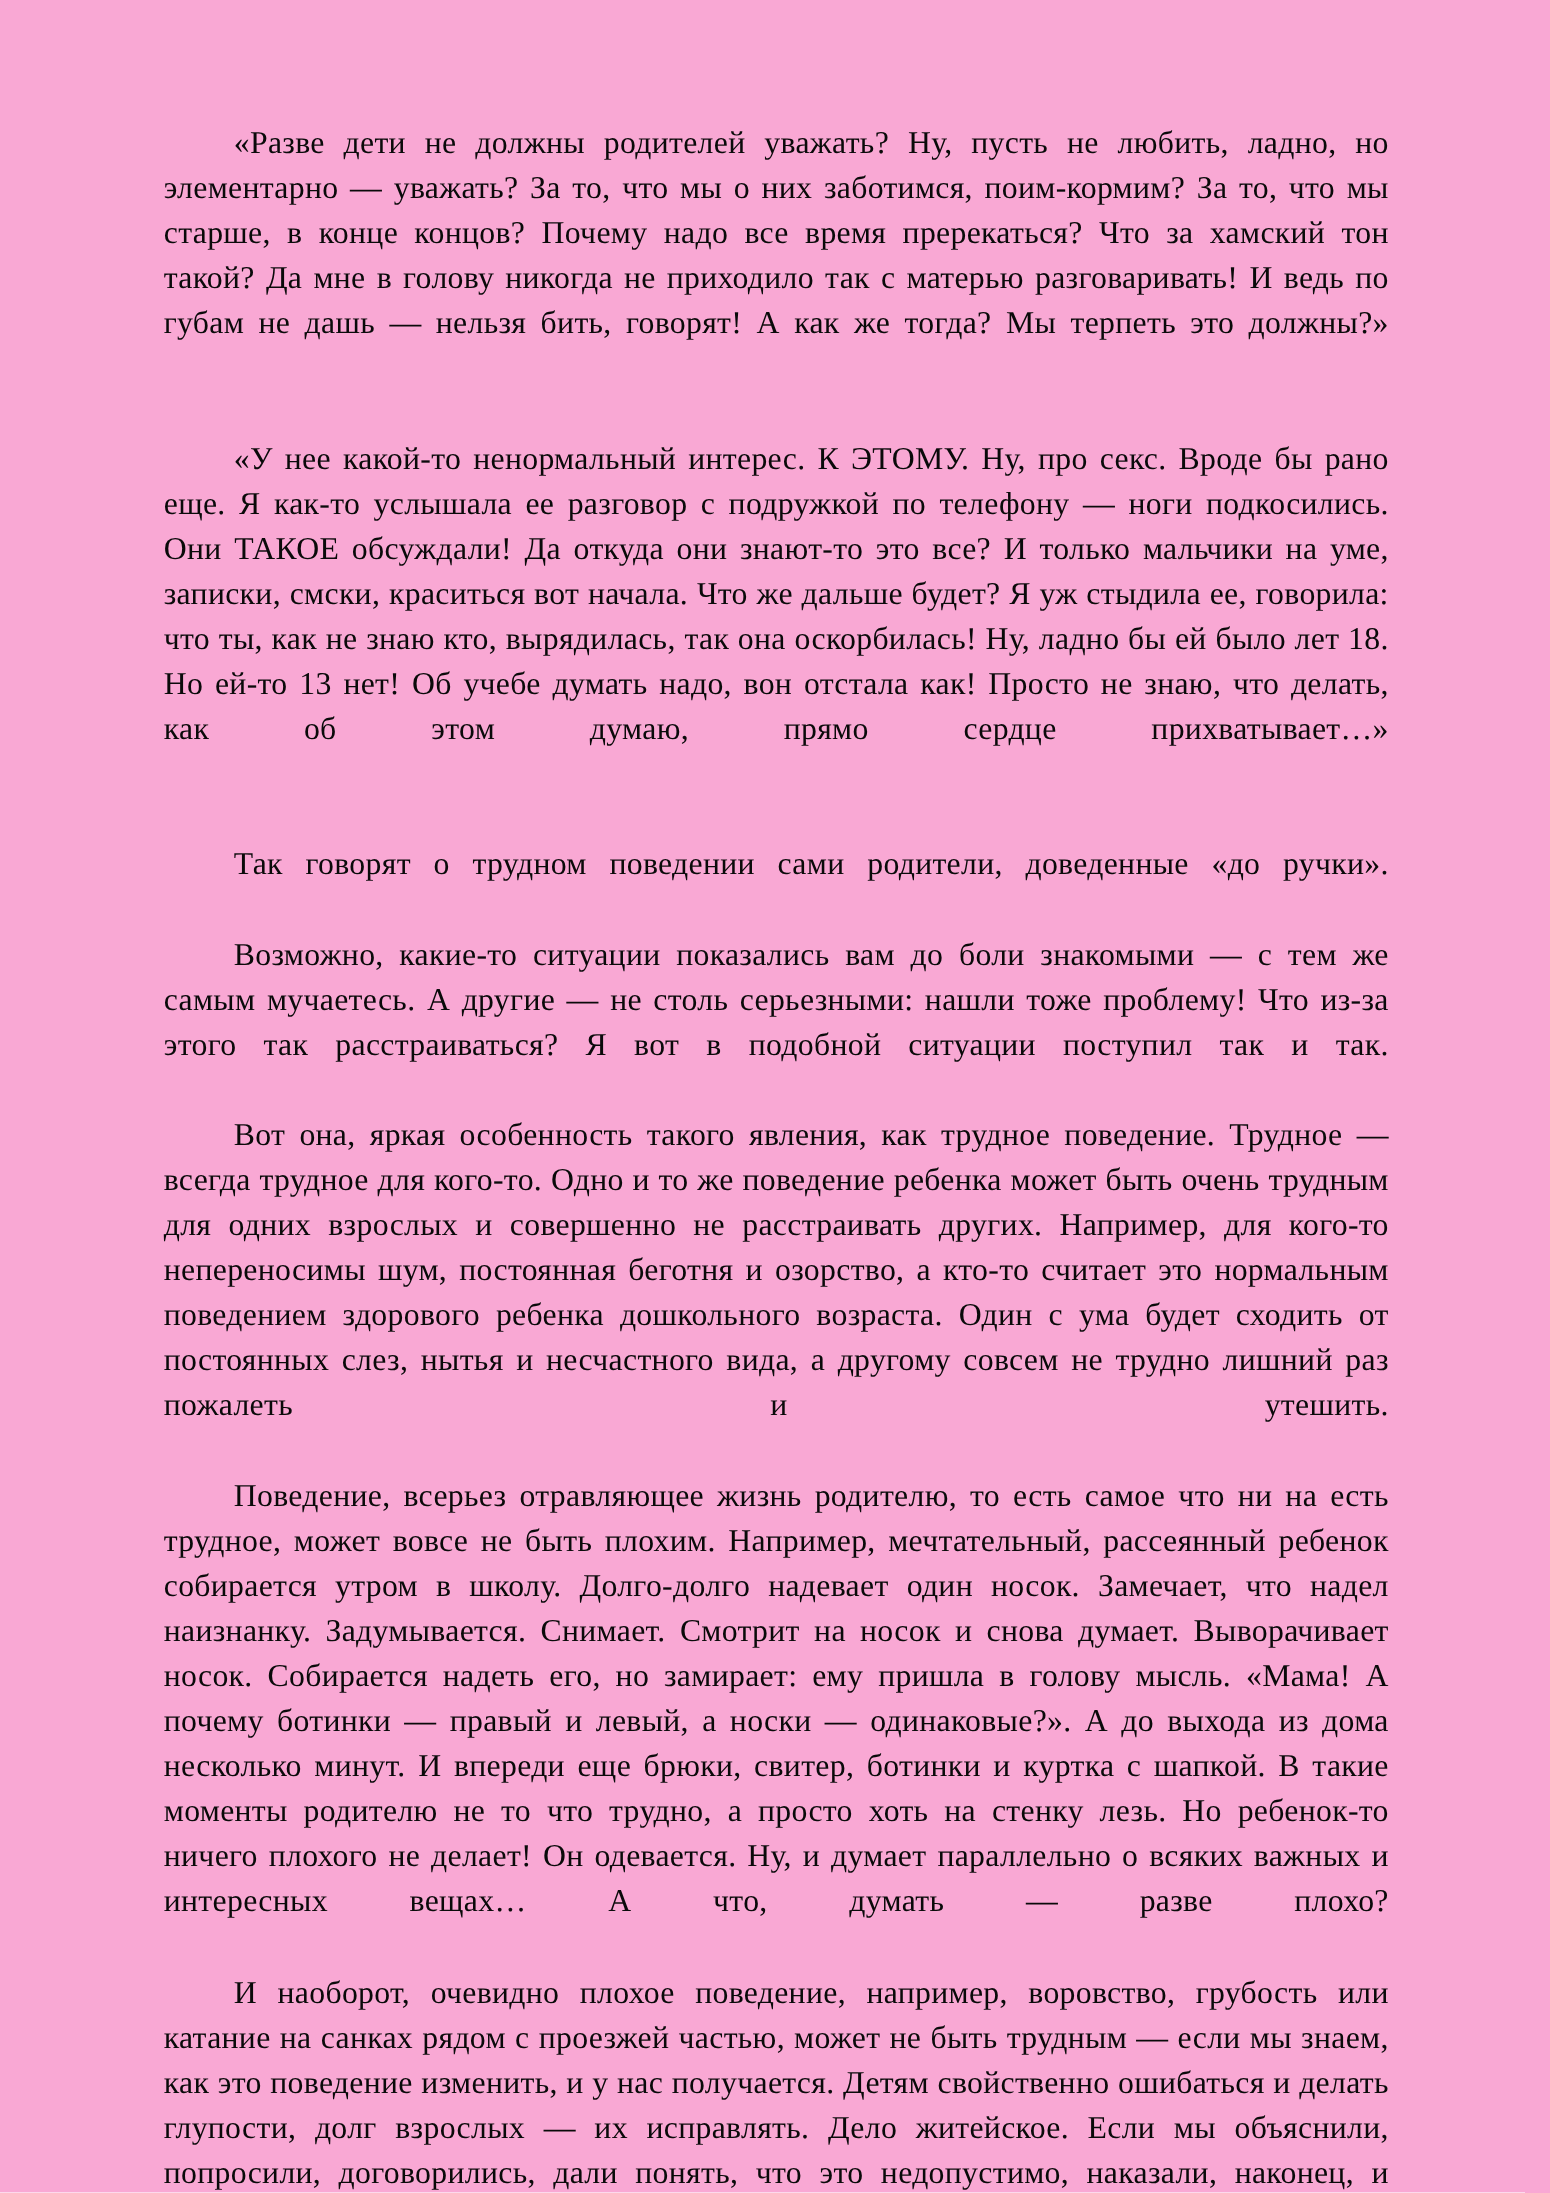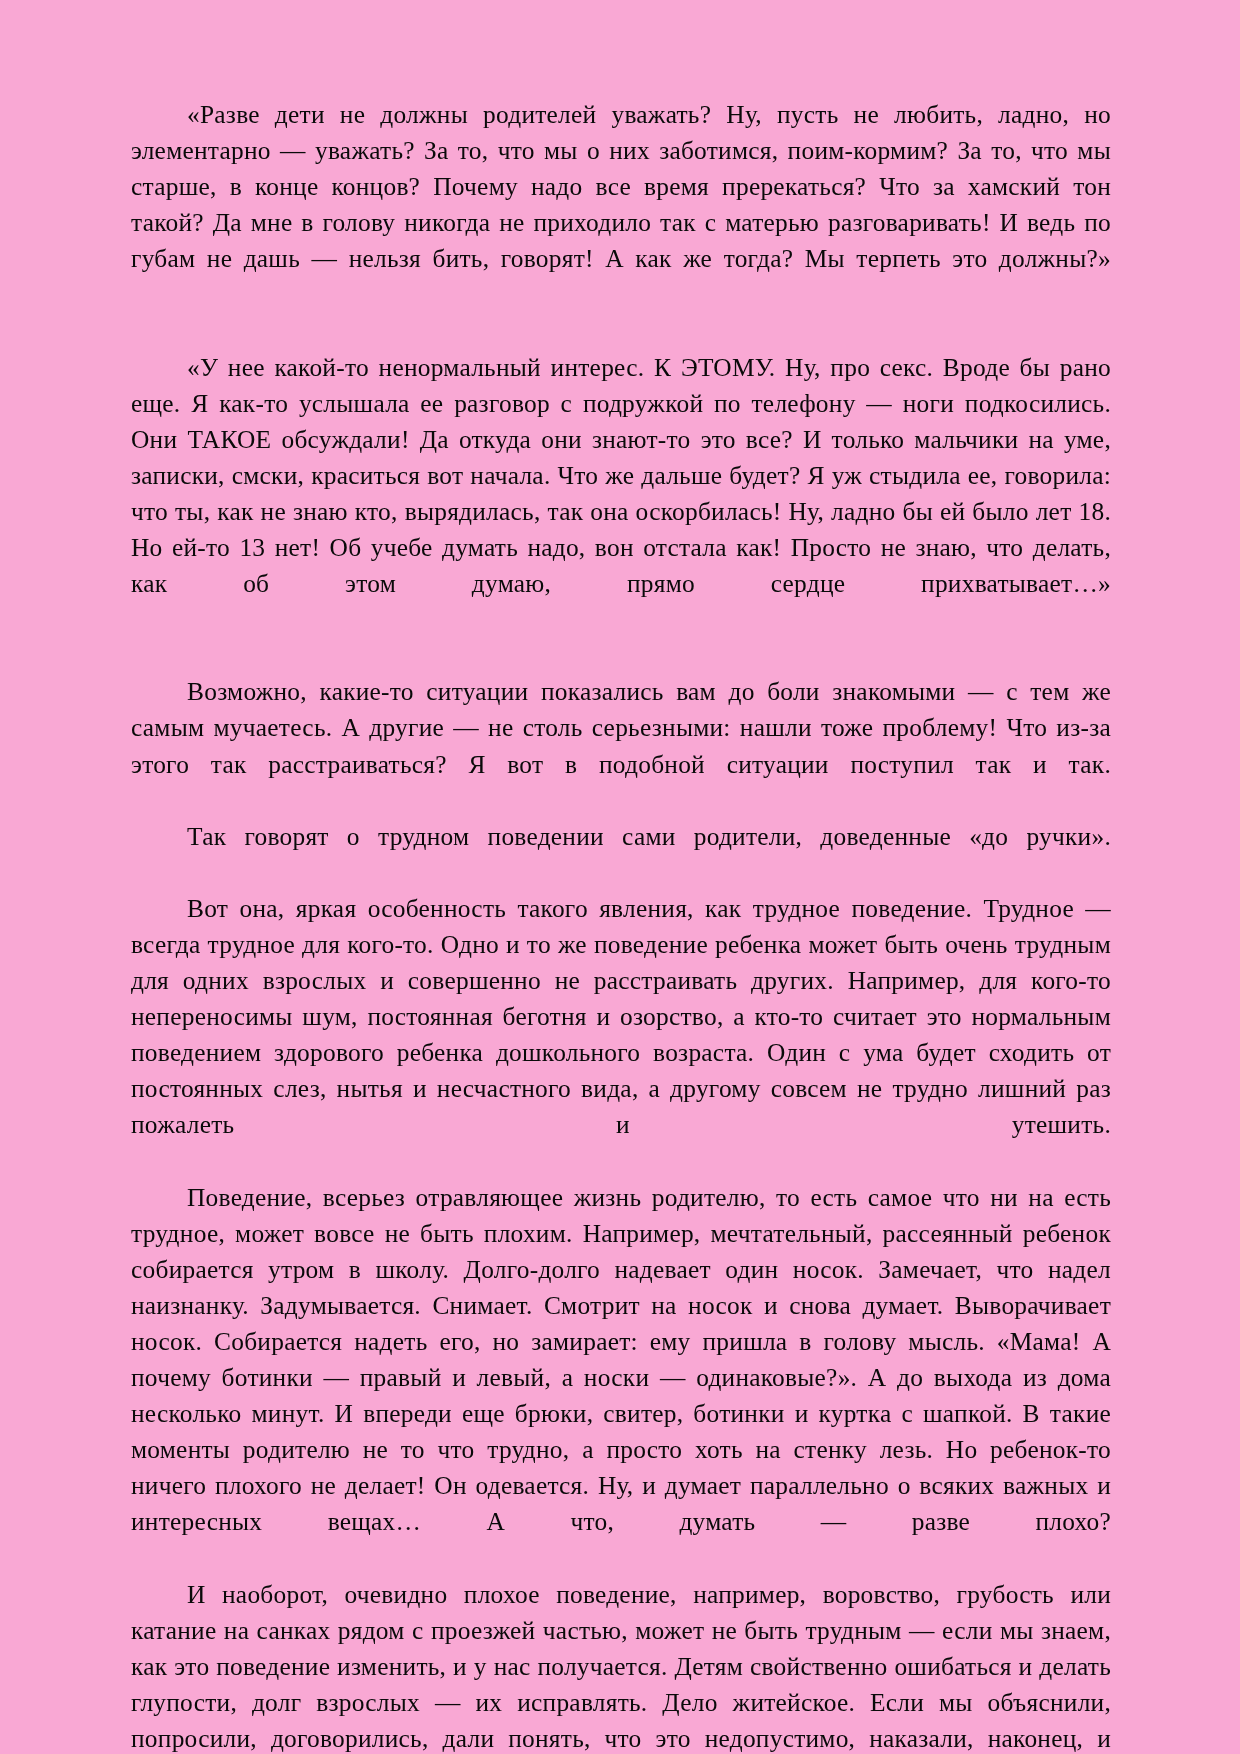--- a/index.html
+++ b/index.html
@@ -64,23 +64,23 @@
   <div class="text-column">
 
     <p class="para">«Разве дети не должны родителей уважать? Ну, пусть не любить, ладно, но элементарно — уважать? За то, что мы о них заботимся, поим-кормим? За то, что мы старше, в конце концов? Почему надо все время пререкаться? Что за хамский тон такой? Да мне в голову никогда не приходило так с матерью разговаривать! И ведь по губам не дашь — нельзя бить, говорят! А как же тогда? Мы терпеть это должны?»</p>
 
     <div class="gap-lg"></div>
 
     <p class="para">«У нее какой-то ненормальный интерес. К ЭТОМУ. Ну, про секс. Вроде бы рано еще. Я как-то услышала ее разговор с подружкой по телефону — ноги подкосились. Они ТАКОЕ обсуждали! Да откуда они знают-то это все? И только мальчики на уме, записки, смски, краситься вот начала. Что же дальше будет? Я уж стыдила ее, говорила: что ты, как не знаю кто, вырядилась, так она оскорбилась! Ну, ладно бы ей было лет 18. Но ей-то 13 нет! Об учебе думать надо, вон отстала как! Просто не знаю, что делать, как об этом думаю, прямо сердце прихватывает…»</p>
 
     <div class="gap-md"></div>
 
+    <p class="para">Так говорят о трудном поведении сами родители, доведенные «до ручки».</p>
+
     <p class="para">Возможно, какие-то ситуации показались вам до боли знакомыми — с тем же самым мучаетесь. А другие — не столь серьезными: нашли тоже проблему! Что из-за этого так расстраиваться? Я вот в подобной ситуации поступил так и так.</p>
-
-    <p class="para">Так говорят о трудном поведении сами родители, доведенные «до ручки».</p>
 
     <p class="para">Вот она, яркая особенность такого явления, как трудное поведение. Трудное — всегда трудное для кого-то. Одно и то же поведение ребенка может быть очень трудным для одних взрослых и совершенно не расстраивать других. Например, для кого-то непереносимы шум, постоянная беготня и озорство, а кто-то считает это нормальным поведением здорового ребенка дошкольного возраста. Один с ума будет сходить от постоянных слез, нытья и несчастного вида, а другому совсем не трудно лишний раз пожалеть и утешить.</p>
 
     <p class="para">Поведение, всерьез отравляющее жизнь родителю, то есть самое что ни на есть трудное, может вовсе не быть плохим. Например, мечтательный, рассеянный ребенок собирается утром в школу. Долго-долго надевает один носок. Замечает, что надел наизнанку. Задумывается. Снимает. Смотрит на носок и снова думает. Выворачивает носок. Собирается надеть его, но замирает: ему пришла в голову мысль. «Мама! А почему ботинки — правый и левый, а носки — одинаковые?». А до выхода из дома несколько минут. И впереди еще брюки, свитер, ботинки и куртка с шапкой. В такие моменты родителю не то что трудно, а просто хоть на стенку лезь. Но ребенок-то ничего плохого не делает! Он одевается. Ну, и думает параллельно о всяких важных и интересных вещах… А что, думать — разве плохо?</p>
 
     <p class="para">И наоборот, очевидно плохое поведение, например, воровство, грубость или катание на санках рядом с проезжей частью, может не быть трудным — если мы знаем, как это поведение изменить, и у нас получается. Детям свойственно ошибаться и делать глупости, долг взрослых — их исправлять. Дело житейское. Если мы объяснили, попросили, договорились, дали понять, что это недопустимо, наказали, наконец, и поведение изменилось, значит, в нашем конкретном случае это не было трудным поведением.</p>
 
   </div>
 </div>
 

